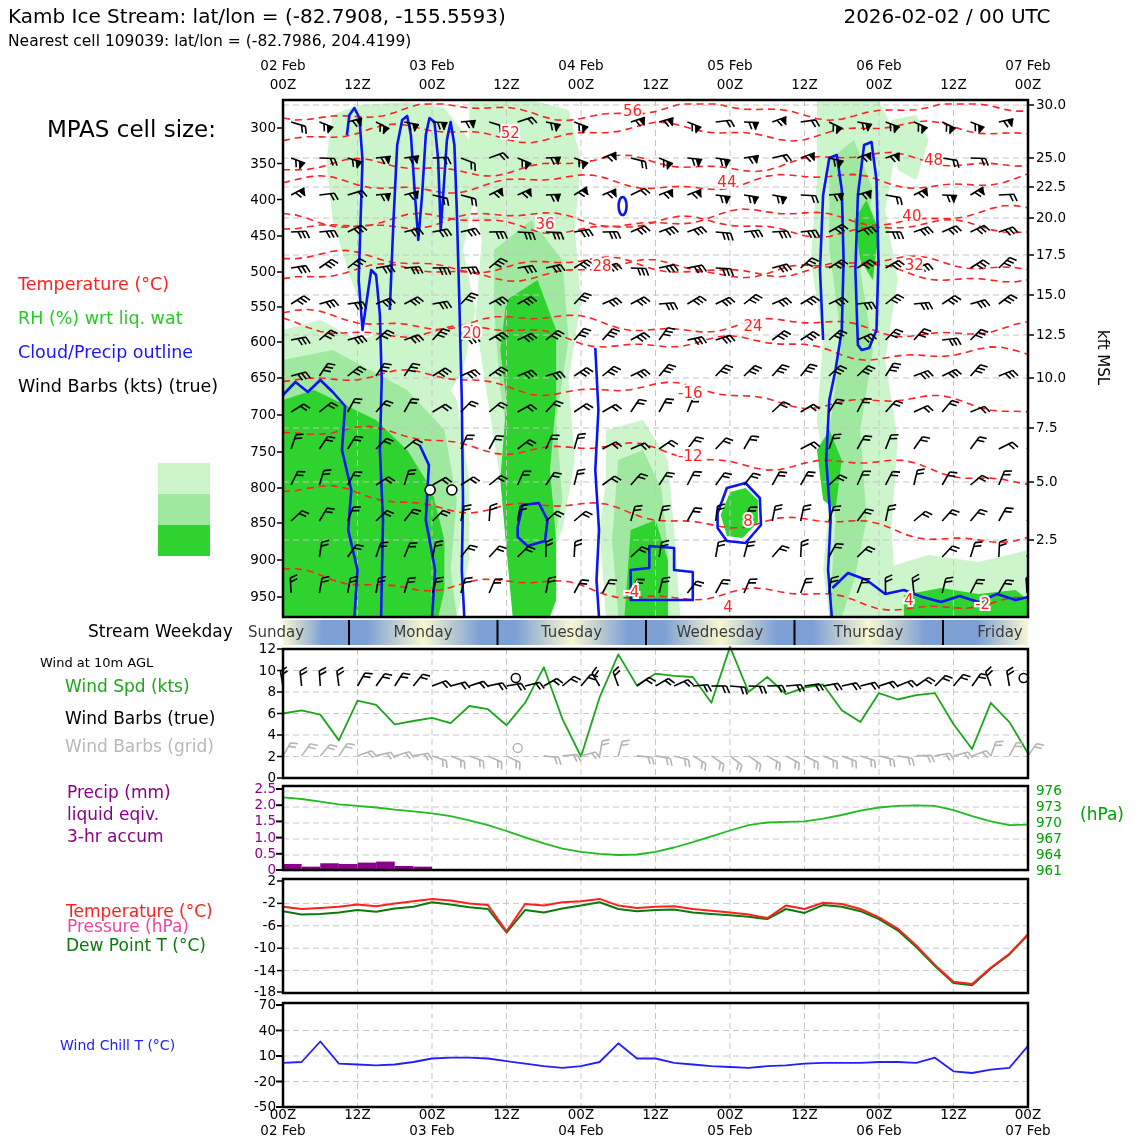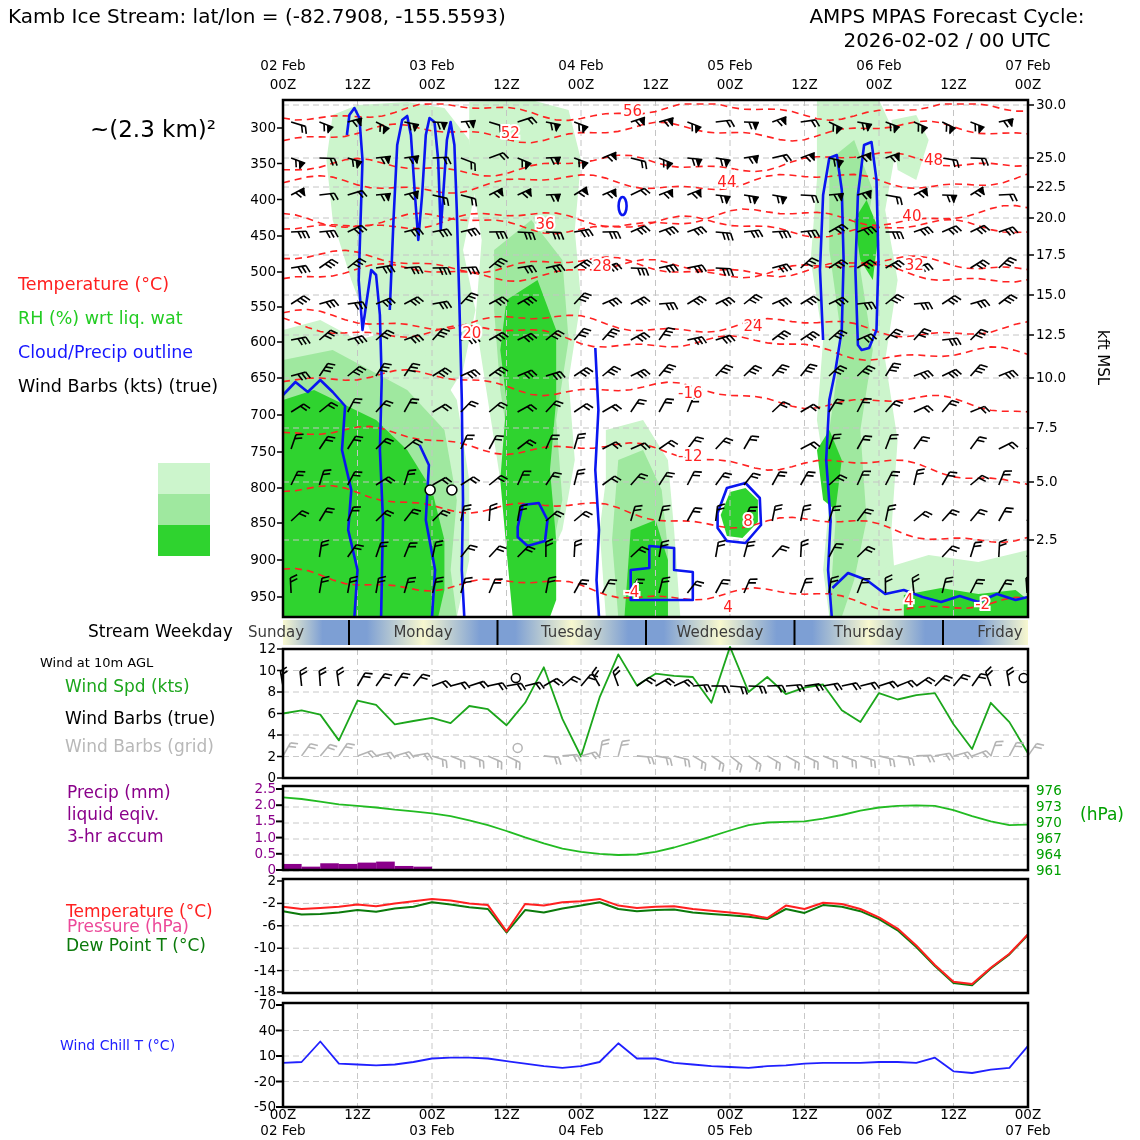--- a/index.html
+++ b/index.html
@@ -2727,27 +2727,27 @@
       <text x="879" y="1135" font-size="13.5" font-family="DejaVu Sans, sans-serif" fill="#000" text-anchor="middle">06 Feb</text>
       <text x="1028" y="1135" font-size="13.5" font-family="DejaVu Sans, sans-serif" fill="#000" text-anchor="middle">07 Feb</text>
       <g>
         <rect x="158" y="463" width="52" height="31" fill="#ccf5cc"></rect>
         <rect x="158" y="494" width="52" height="31" fill="#9fe89f"></rect>
         <rect x="158" y="525" width="52" height="31" fill="#2fd32f"></rect>
       </g>
     </svg>
 
   <div class="abs t-main" style="left:8px;top:4px;">Kamb Ice Stream: lat/lon = (-82.7908, -155.5593)</div>
+  <div class="abs t-sub" style="left:8px;top:32px;">Nearest cell 109039: lat/lon = (-82.7986, 204.4199)</div>
   <div class="abs t-right" style="left:782px;top:4px;">
-    <div>AMPS MPAS Forecast Cycle:</div>
     <div>2026-02-02 / 00 UTC</div>
   </div>
 
   <div class="abs cellsize" style="left:16px;top:112px;">
-    <div>~(2.3 km)²</div>
+    <div>MPAS cell size:</div>
   </div>
 
   <div class="abs" style="left:18px;top:274px;" id="series-legend">
       <div class="leg-line" style="color: rgb(255, 32, 32);">Temperature (°C)</div>
       <div class="leg-line" style="color: rgb(34, 204, 34);">RH (%) wrt liq. wat</div>
       <div class="leg-line" style="color: rgb(21, 21, 255);">Cloud/Precip outline</div>
       <div class="leg-line" style="color: rgb(0, 0, 0);">Wind Barbs (kts) (true)</div>
     </div>
 
   <div class="abs pane-lab" style="left:88px;top:621px;width:140px;text-align:right;">Stream Weekday</div>

